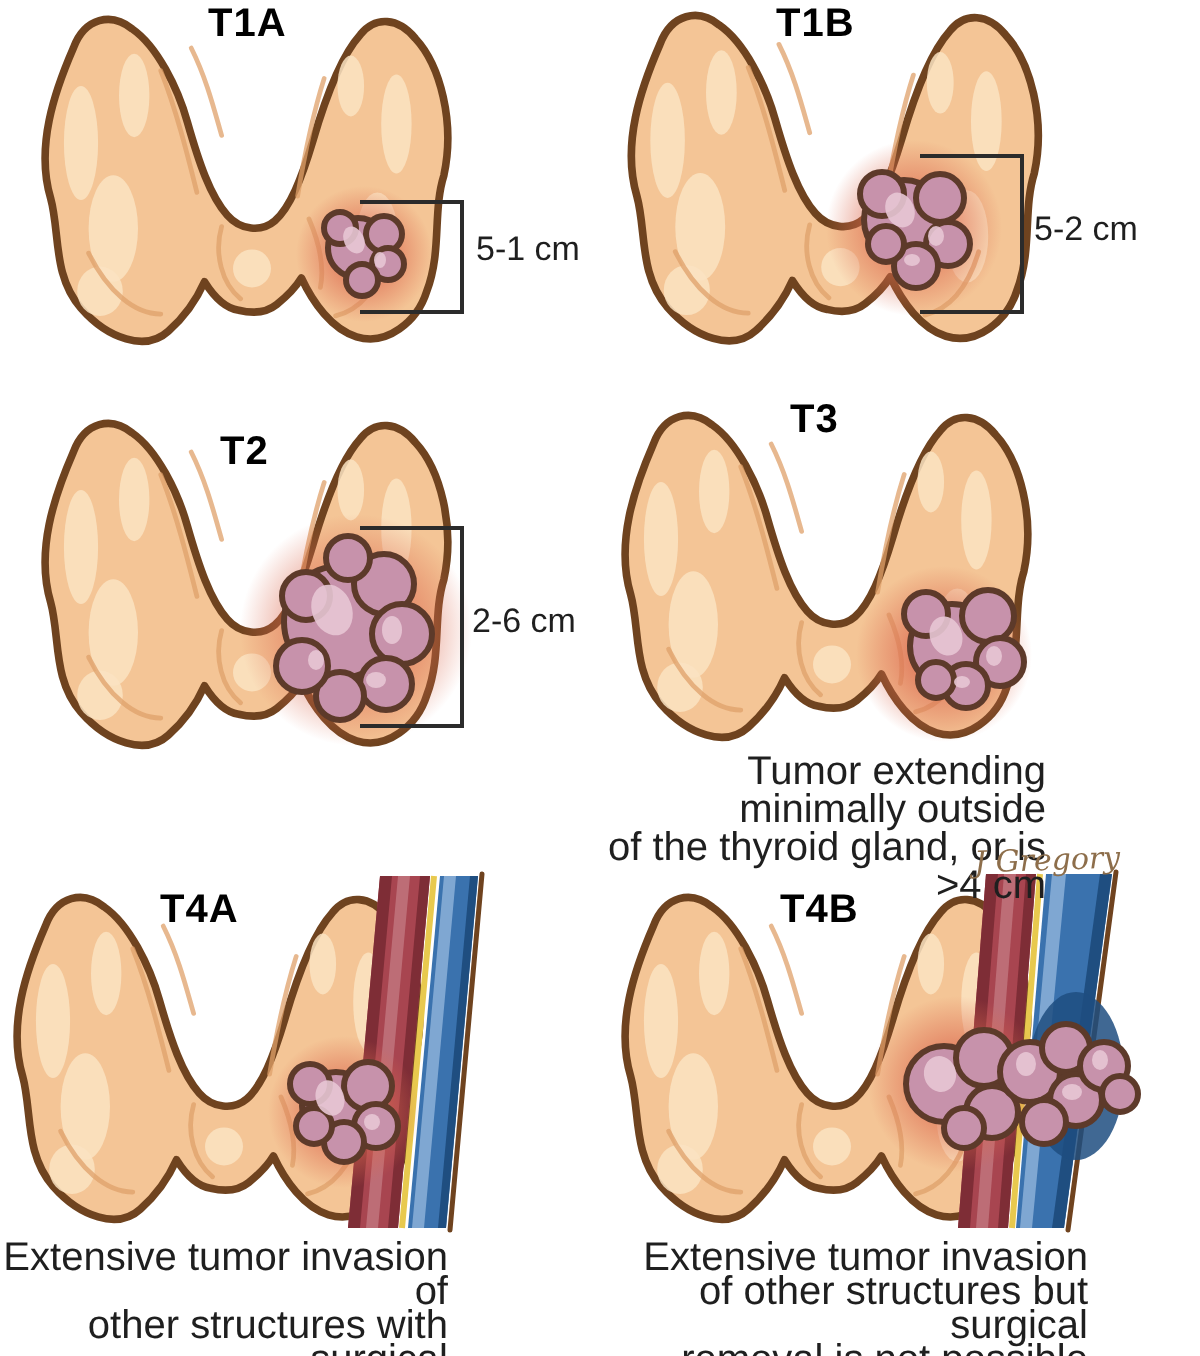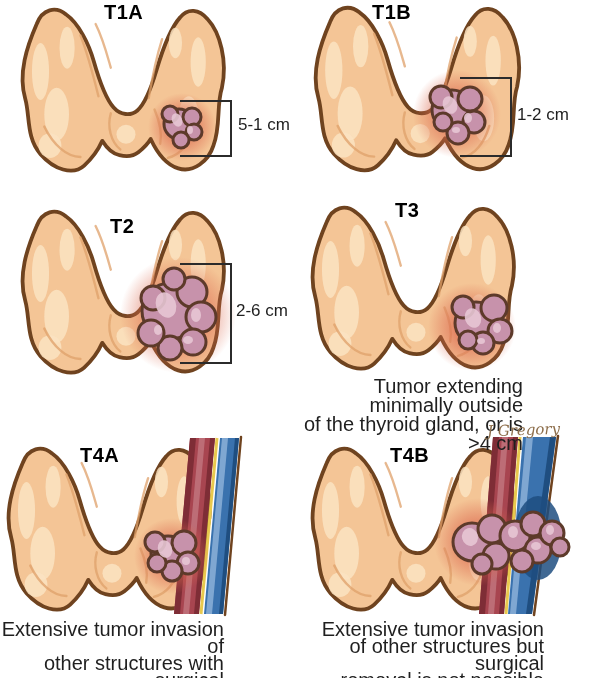--- a/index.html
+++ b/index.html
@@ -80,21 +80,21 @@
         <path d="M88,20 C96,36 100,52 104,66"></path>
         <path d="M150,110 C156,124 158,136 156,146"></path>
       </g>
     </g>
   </defs>
 </svg>
 
 <div class="stage">
 
   <div class="plabel" style="left:104px;top:2px">T1A</div>
-  <div class="plabel" style="left:372px;top:2px">T1B</div>
+  <div class="plabel" style="left:388px;top:2px">T1B</div>
   <div class="plabel" style="left:110px;top:216px">T2</div>
   <div class="plabel" style="left:395px;top:200px">T3</div>
   <div class="plabel" style="left:80px;top:445px">T4A</div>
   <div class="plabel" style="left:390px;top:445px">T4B</div>
 
   <svg class="panel-art" style="left:0;top:0" width="300" height="195" viewBox="0 0 300 195">
     <use href="#gland" transform="translate(12,5) scale(0.95)"></use>
     <circle class="halo" cx="182" cy="127" r="34"></circle>
     <g class="tumor">
       <circle cx="179" cy="124" r="15"></circle>
@@ -226,21 +226,21 @@
       <ellipse cx="213" cy="102" rx="5" ry="6"></ellipse>
       <ellipse cx="236" cy="116" rx="5" ry="4"></ellipse>
       <ellipse cx="250" cy="100" rx="4" ry="5"></ellipse>
     </g>
   </svg>
 
   <div class="bracket" style="left:180px;top:100px;width:50px;height:53px"></div>
   <div class="meas" style="left:238px;top:116px">5-1 cm</div>
 
   <div class="bracket" style="left:460px;top:77px;width:50px;height:76px"></div>
-  <div class="meas" style="left:517px;top:106px">1-2 cm</div>
+  <div class="meas" style="left:517px;top:106px">5-2 cm</div>
 
   <div class="bracket" style="left:180px;top:263px;width:50px;height:97px"></div>
   <div class="meas" style="left:236px;top:302px">2-6 cm</div>
 
   <div class="cap cap-t3" style="left:289px;top:377px;width:234px">Tumor extending minimally outside
 of the thyroid gland, or is &gt;4 cm</div>
   <div class="cap" style="left:320px;top:621px;width:224px">Extensive tumor invasion
 of other structures but surgical
 removal is not possible</div>
   <div class="cap" style="left:0px;top:621px;width:224px">Extensive tumor invasion of

